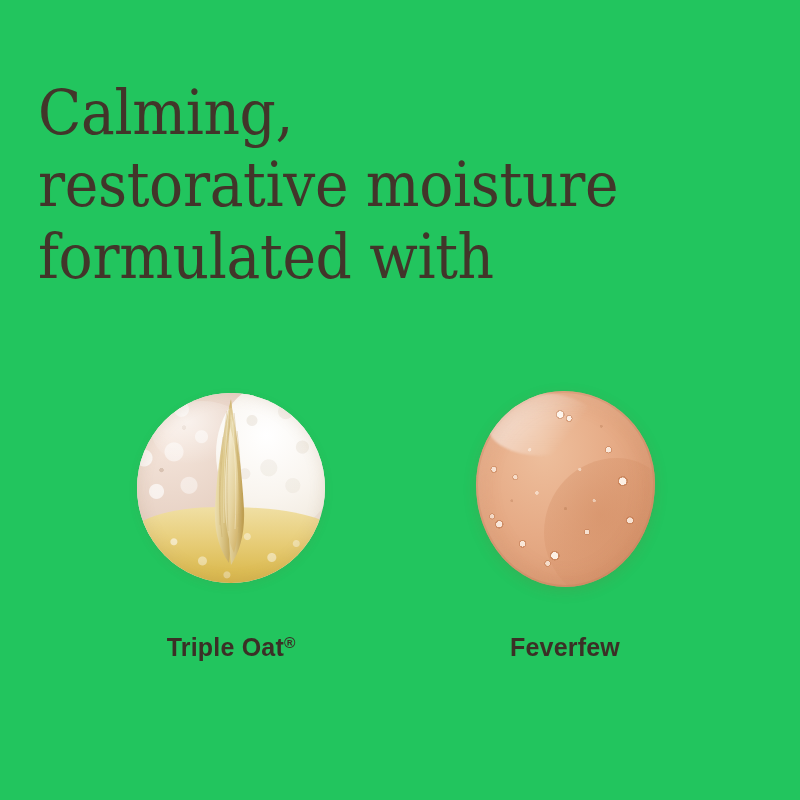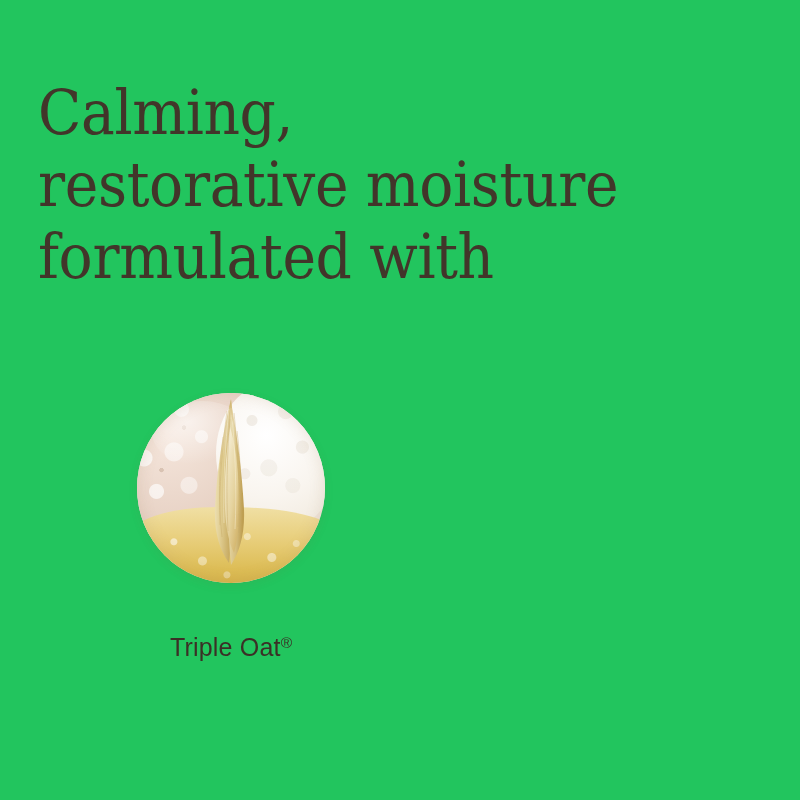--- a/index.html
+++ b/index.html
@@ -62,21 +62,21 @@
     position: relative;
     width: 200px;
     height: 200px;
     margin: 0 auto;
   }
 
   .ingredient-label {
     margin-top: 48px;
     color: #3b3026;
     font-family: "Liberation Sans", sans-serif;
-    font-weight: 400;
+    font-weight: 700;
     font-size: 25px;
     letter-spacing: 0.2px;
     white-space: nowrap;
   }
   .ingredient-label .reg {
     font-size: 0.62em;
     vertical-align: 0.52em;
     letter-spacing: 0;
   }
 
@@ -327,15 +327,28 @@
 
           <div class="oat-glint"></div>
           <div class="oat-edge"></div>
         </div>
       </div>
       <div class="ingredient-label">
         <span>Triple Oat</span><span class="reg">®</span>
       </div>
     </div>
 
+    <div class="ingredient right">
+      <div class="swatch-wrap">
+        <div class="feverfew">
+          <div class="ff-swirl"></div>
+          <div class="ff-bubbles"></div>
+          <div class="ff-highlight"></div>
+          <div class="ff-rim"></div>
+        </div>
+      </div>
+      <div class="ingredient-label">
+        <span>Feverfew</span>
+      </div>
+    </div>
 
   </div>
 </div>
 
 </body></html>

